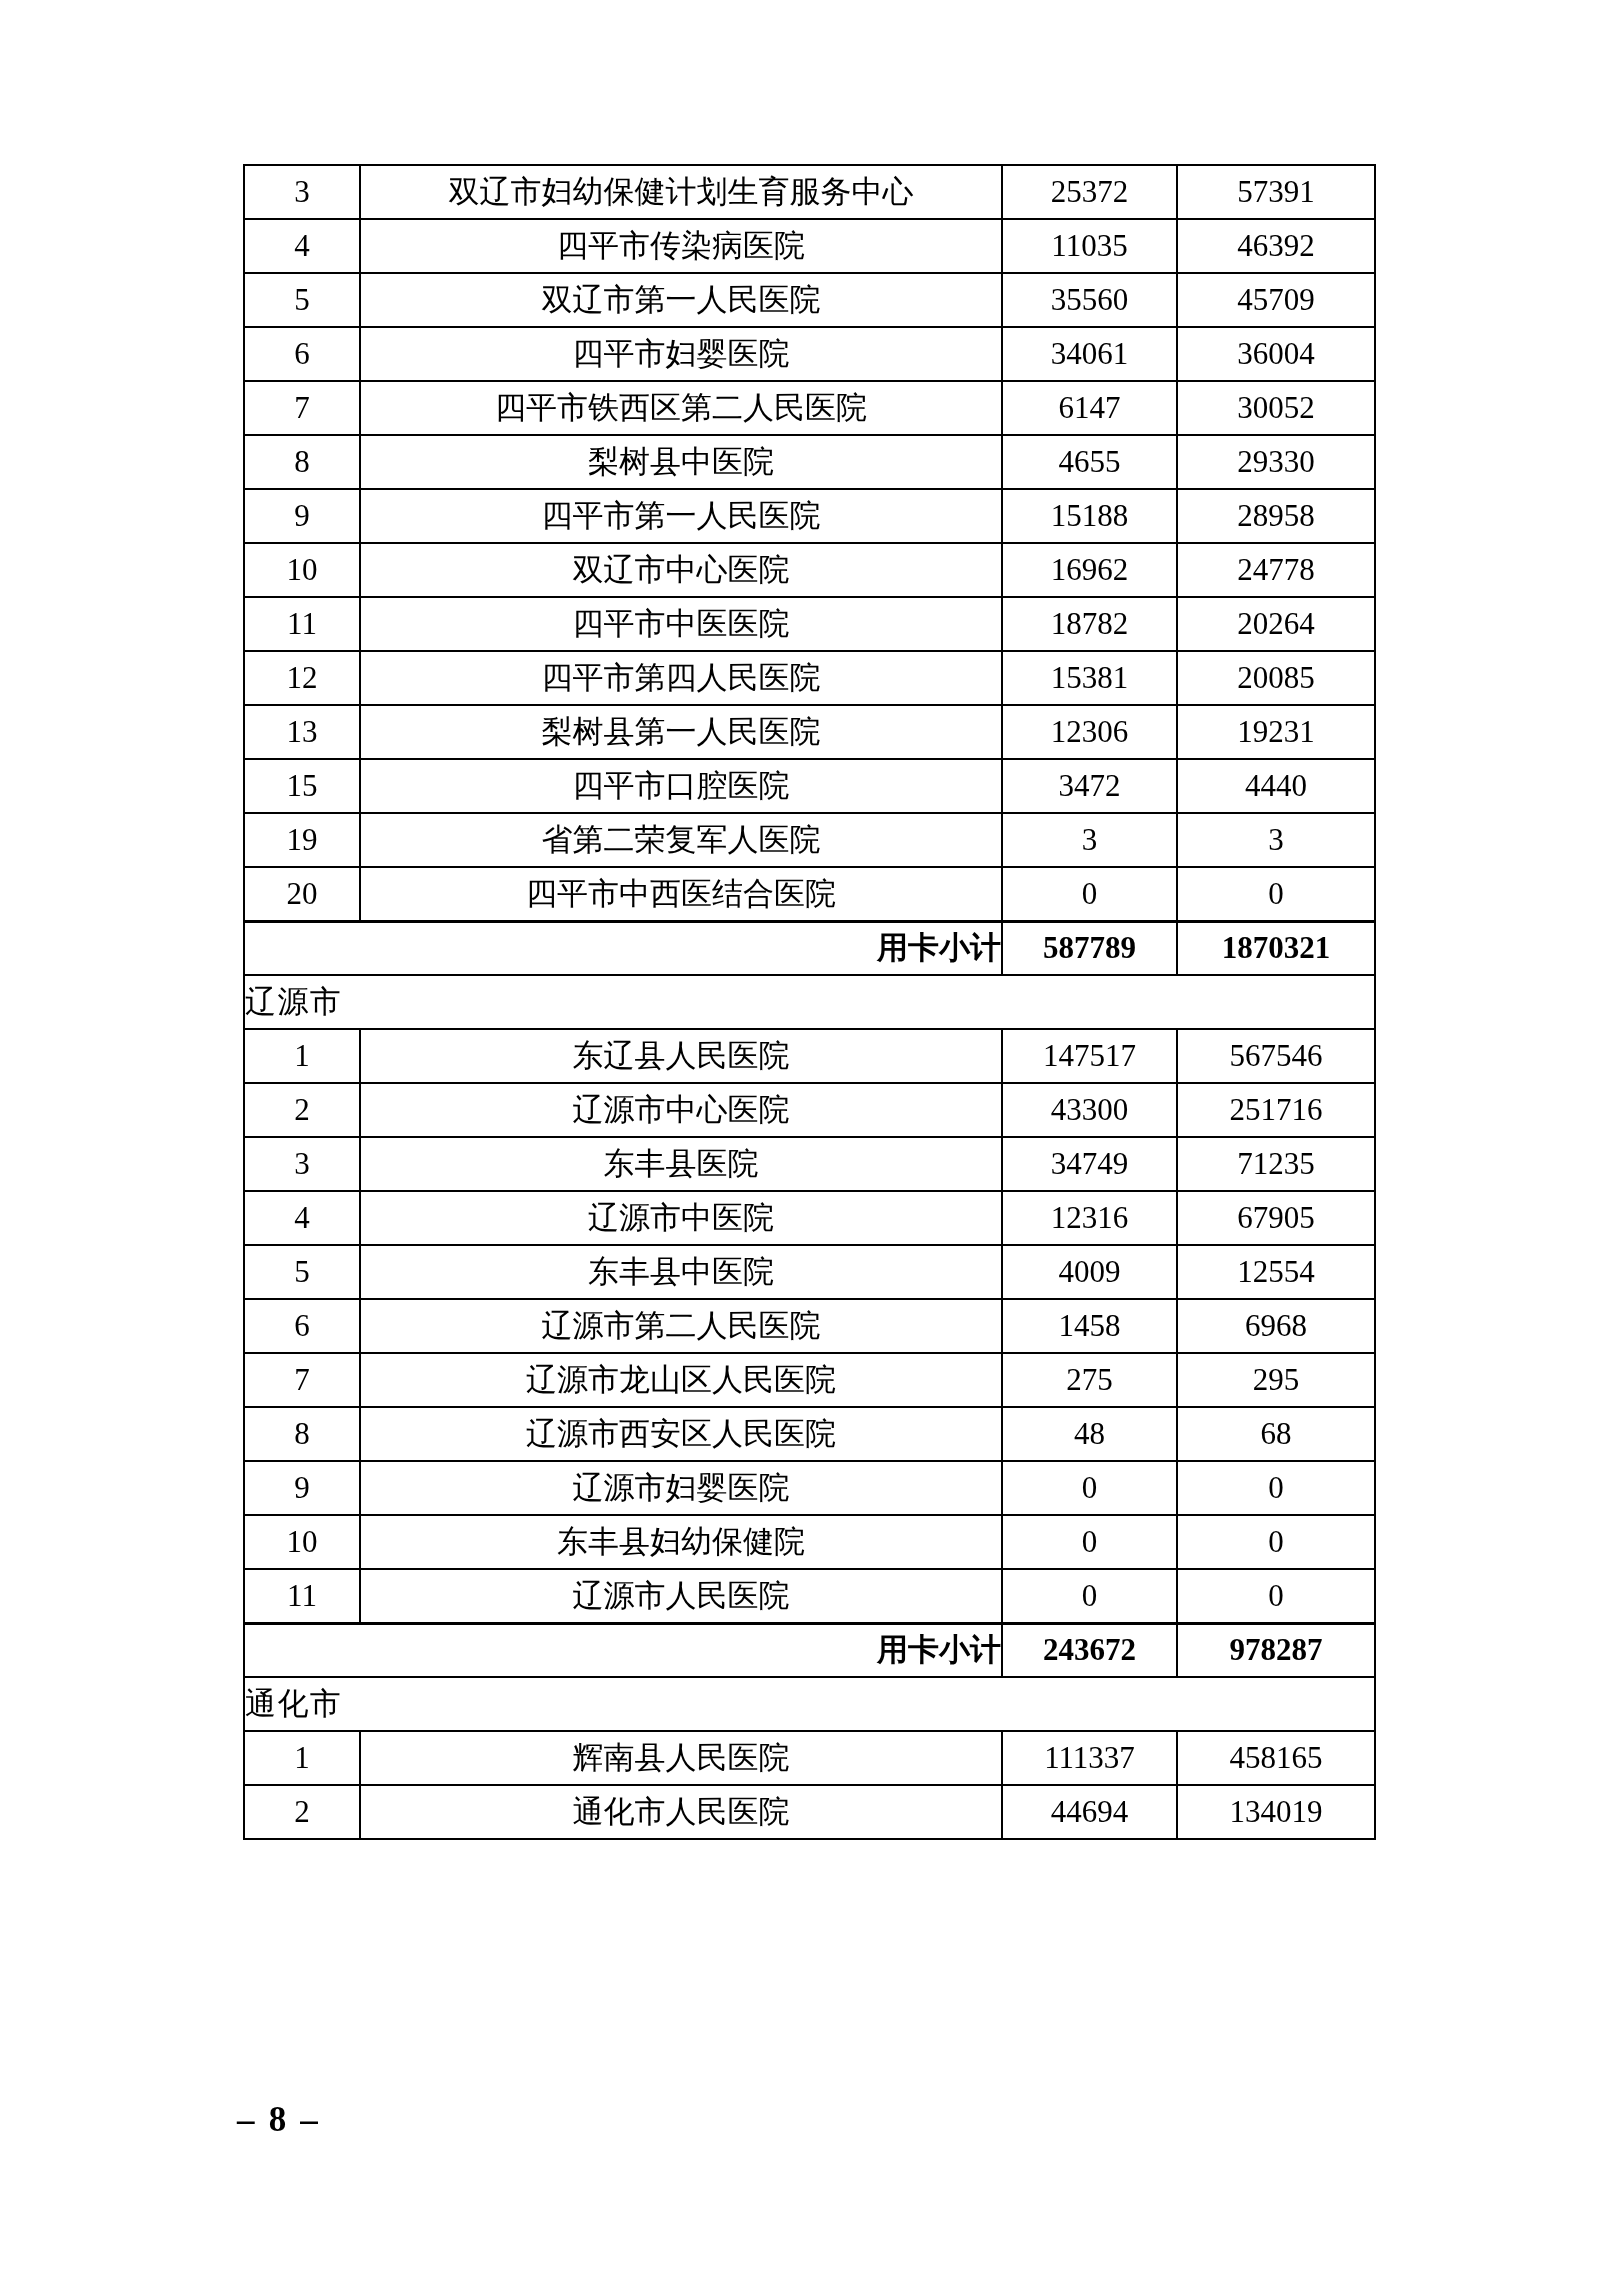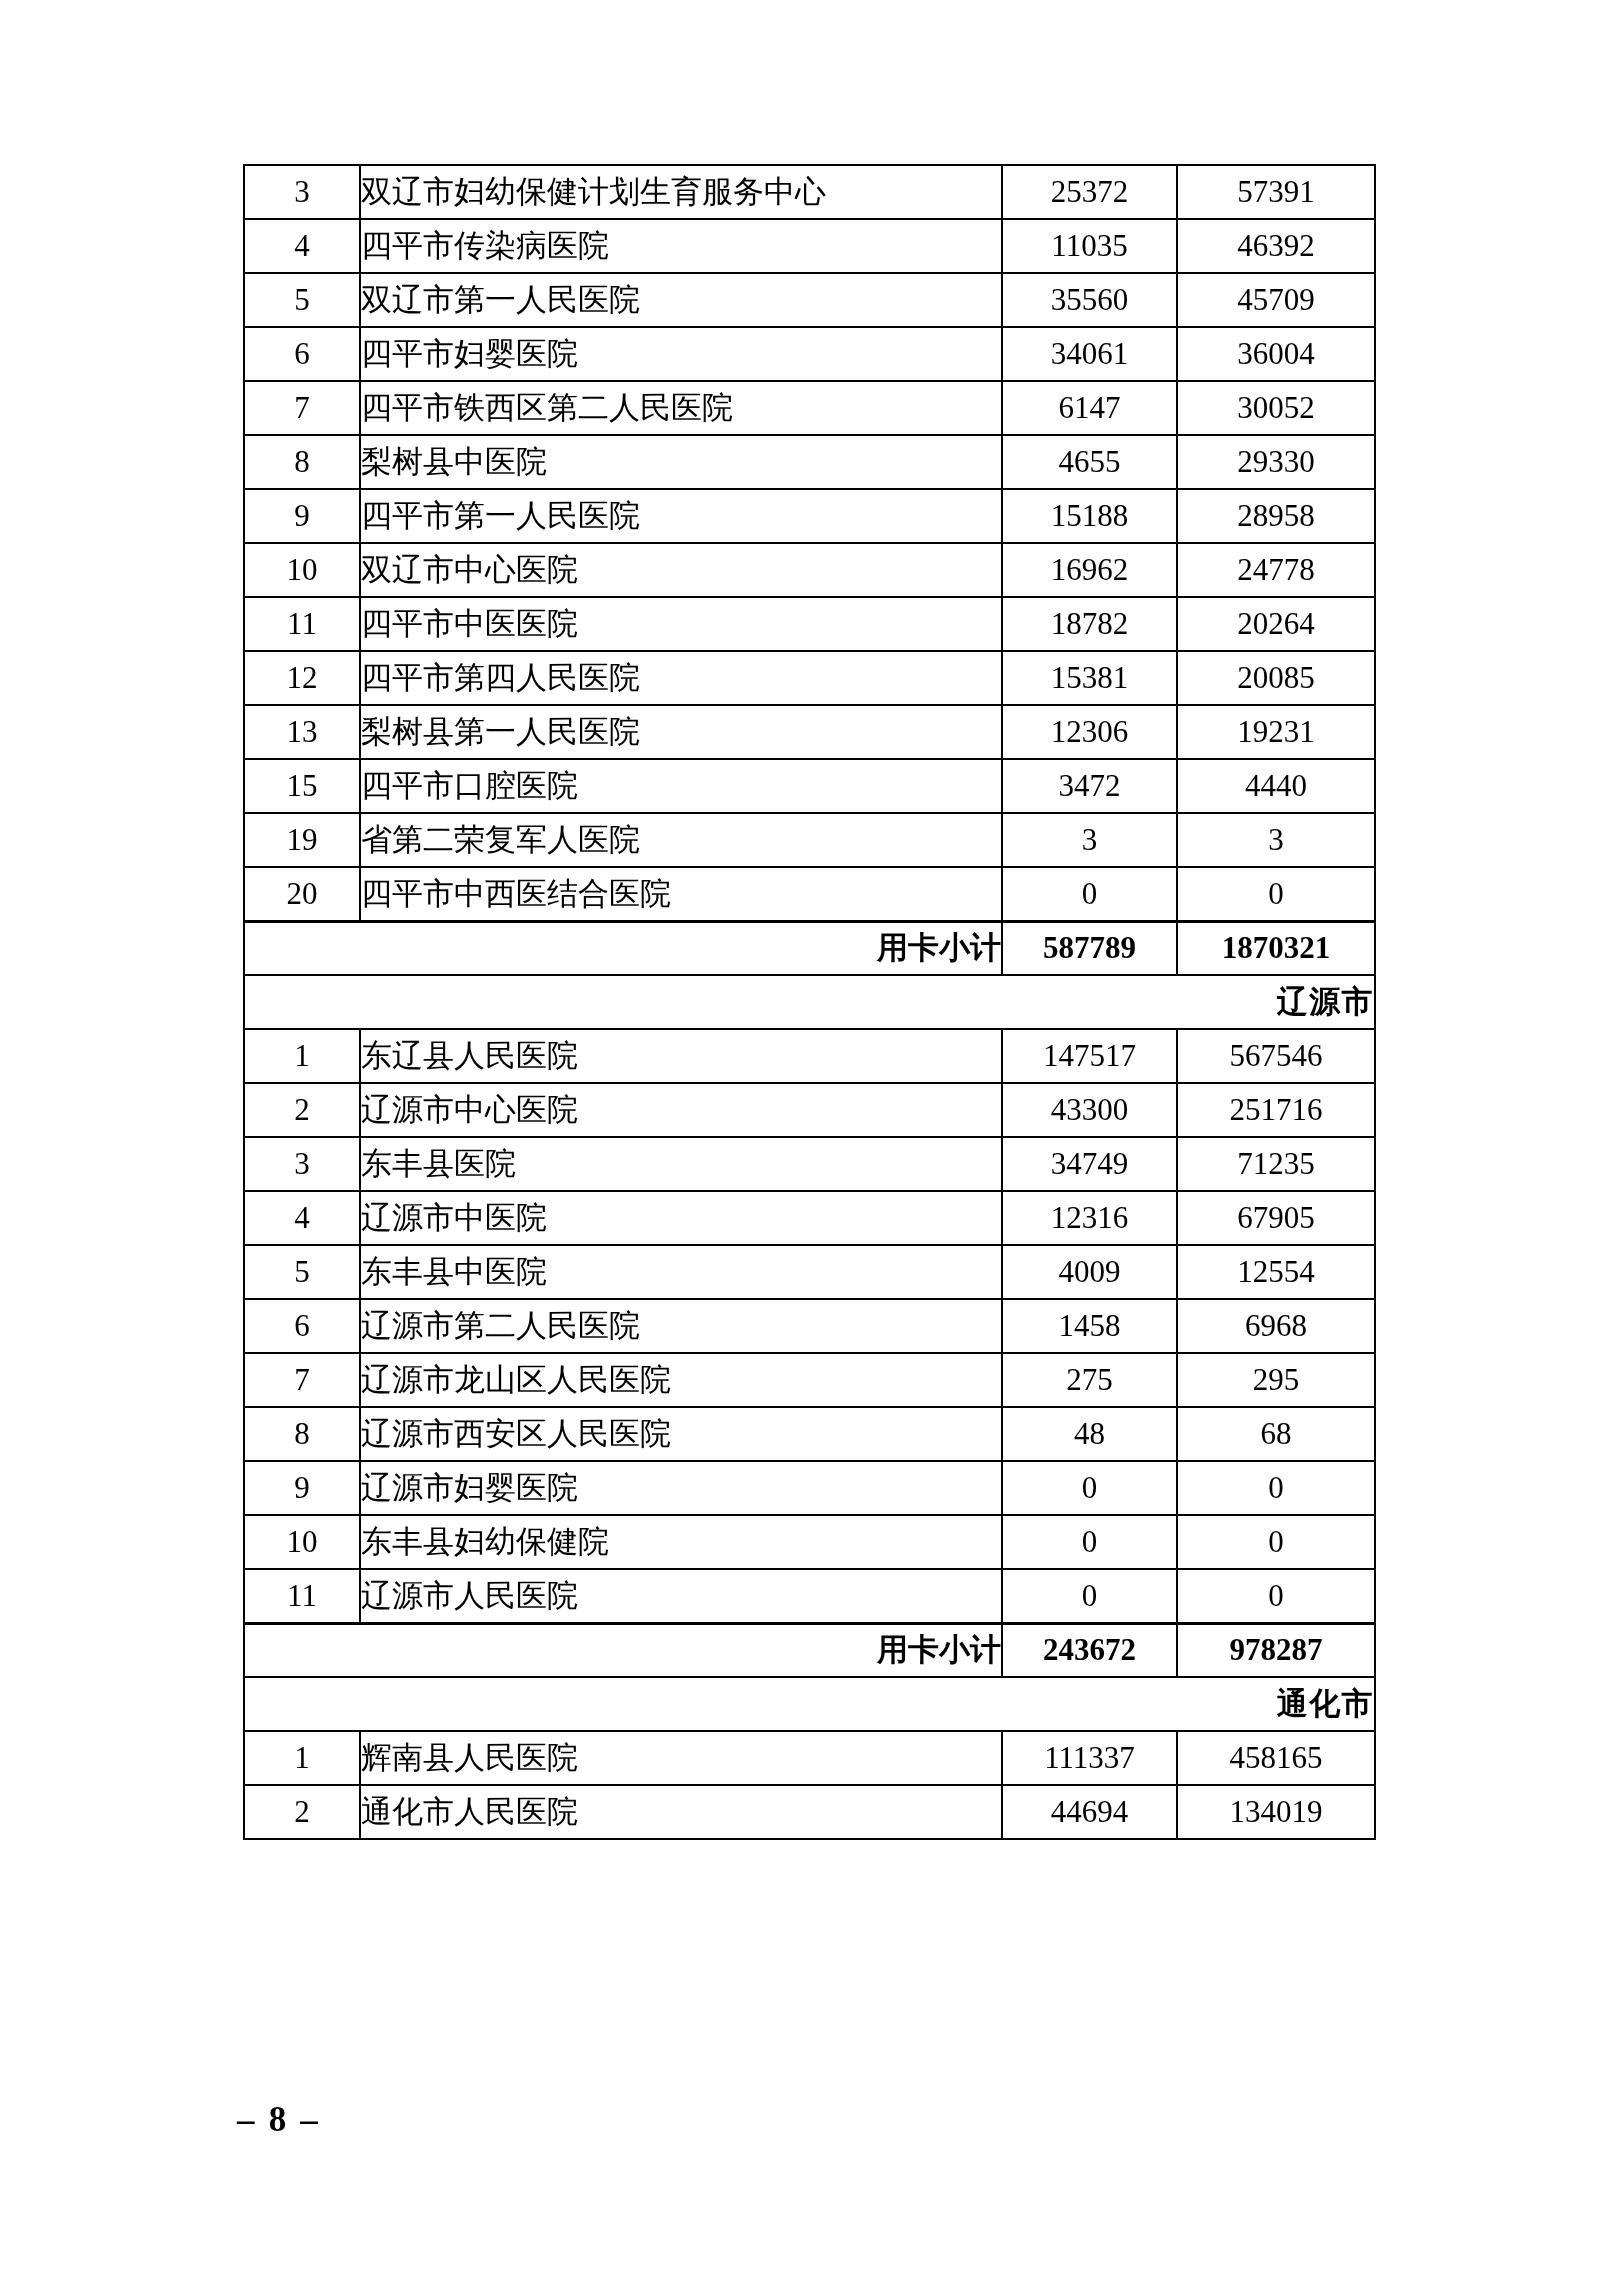--- a/index.html
+++ b/index.html
@@ -34,36 +34,36 @@
     overflow: hidden;
     white-space: nowrap;
   }
   table.report tr {
     height: 54px;
   }
   td.num {
     text-align: center;
   }
   td.name {
-    text-align: left;
+    text-align: center;
     padding-left: 15px;
   }
   td.val {
     text-align: center;
   }
   tr.subtotal td {
     font-weight: bold;
     border-top: 3.4px solid #000;
   }
   td.sublabel {
     text-align: right;
   }
   tr.section td {
-    font-weight: bold;
-    text-align: right;
+    font-weight: normal;
+    text-align: left;
     border-top: 2.7px solid #000;
     letter-spacing: 1.4px;
   }
   .page-number {
     position: absolute;
     left: 237px;
     top: 2100px;
     font-size: 35px;
     font-weight: bold;
     font-family: "Liberation Serif", "DejaVu Serif", serif;

